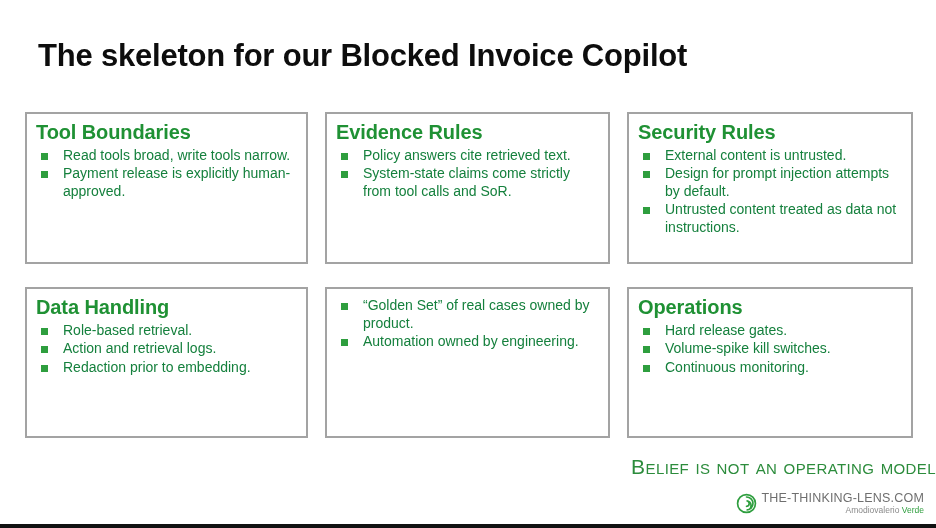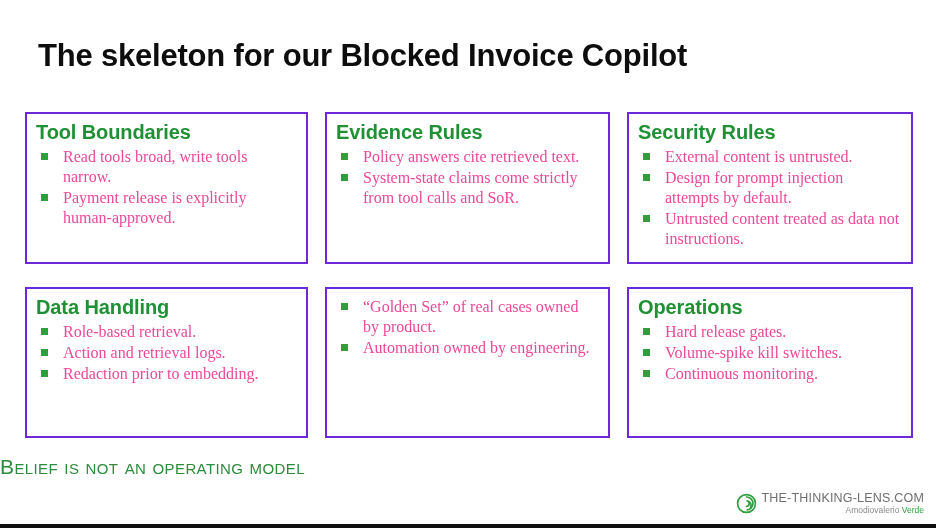--- a/index.html
+++ b/index.html
@@ -34,21 +34,21 @@
     left: 25px;
     top: 112px;
     width: 888px;
     display: grid;
     grid-template-columns: 283px 285px 286px;
     grid-template-rows: 152px 151px;
     column-gap: 17px;
     row-gap: 23px;
   }
   .card {
-    border: 2px solid #6d28d9;
+    border: 2px solid #a3a3a3;
     background: #ffffff;
     box-sizing: border-box;
     padding: 8px 10px 6px 9px;
     overflow: hidden;
   }
   .card-title {
     color: #1f9134;
     font-size: 20px;
     font-weight: bold;
     line-height: 1.08;
@@ -57,42 +57,41 @@
   }
   .bullets {
     list-style: none;
     margin: 0;
     padding: 0;
   }
   .bullets li {
     position: relative;
     padding-left: 27px;
     margin-bottom: 1px;
-    font-size: 16px;
+    font-size: 14px;
     line-height: 1.26;
-    color: #ec4899;
-    font-family: Liberation Serif, serif;
+    color: #15803d;
   }
   .bullets li .sq {
     position: absolute;
     left: 5px;
     top: 6px;
     width: 7px;
     height: 7px;
     background: #2e9e3e;
     display: block;
   }
 
   
   .caption {
     position: absolute;
     left: 0;
     right: 0;
     top: 455px;
-    text-align: left;
+    text-align: right;
     color: #2c8c3c;
     font-size: 21px;
     font-variant: small-caps;
     letter-spacing: 0.4px;
   }
 
   
   .footer-logo {
     position: absolute;
     right: 12px;

